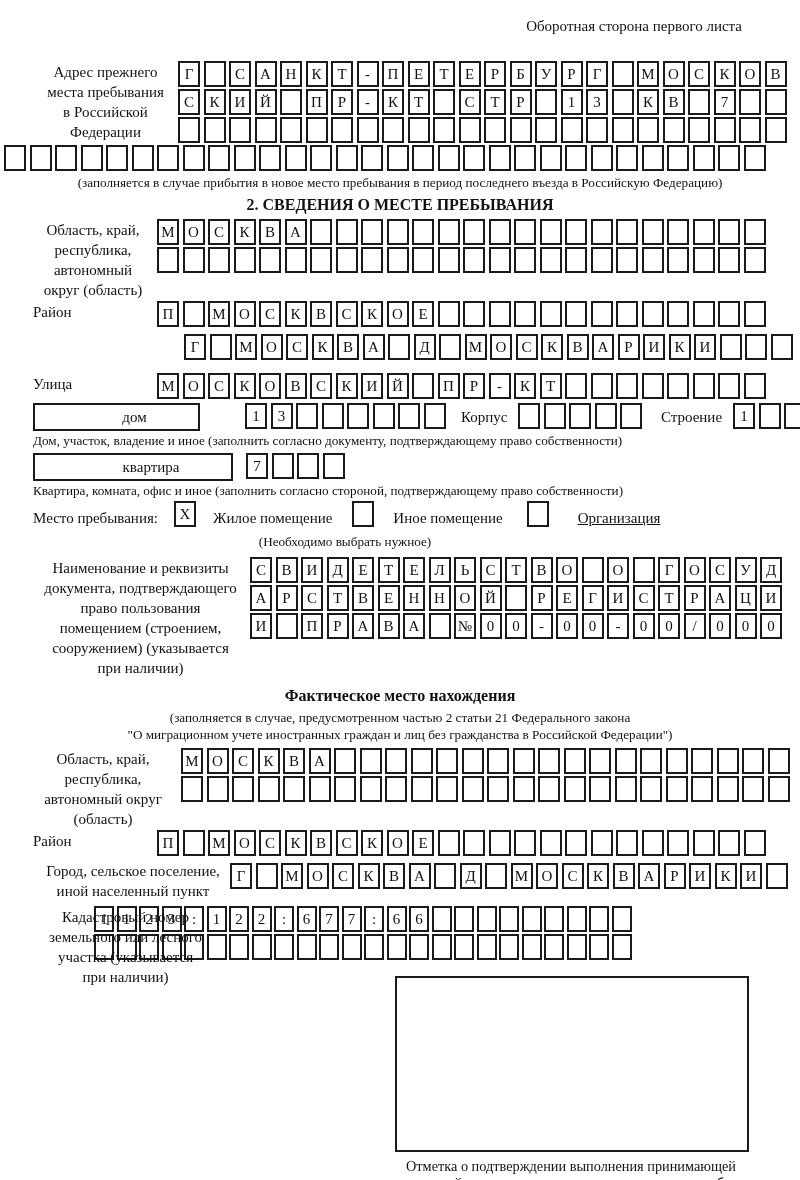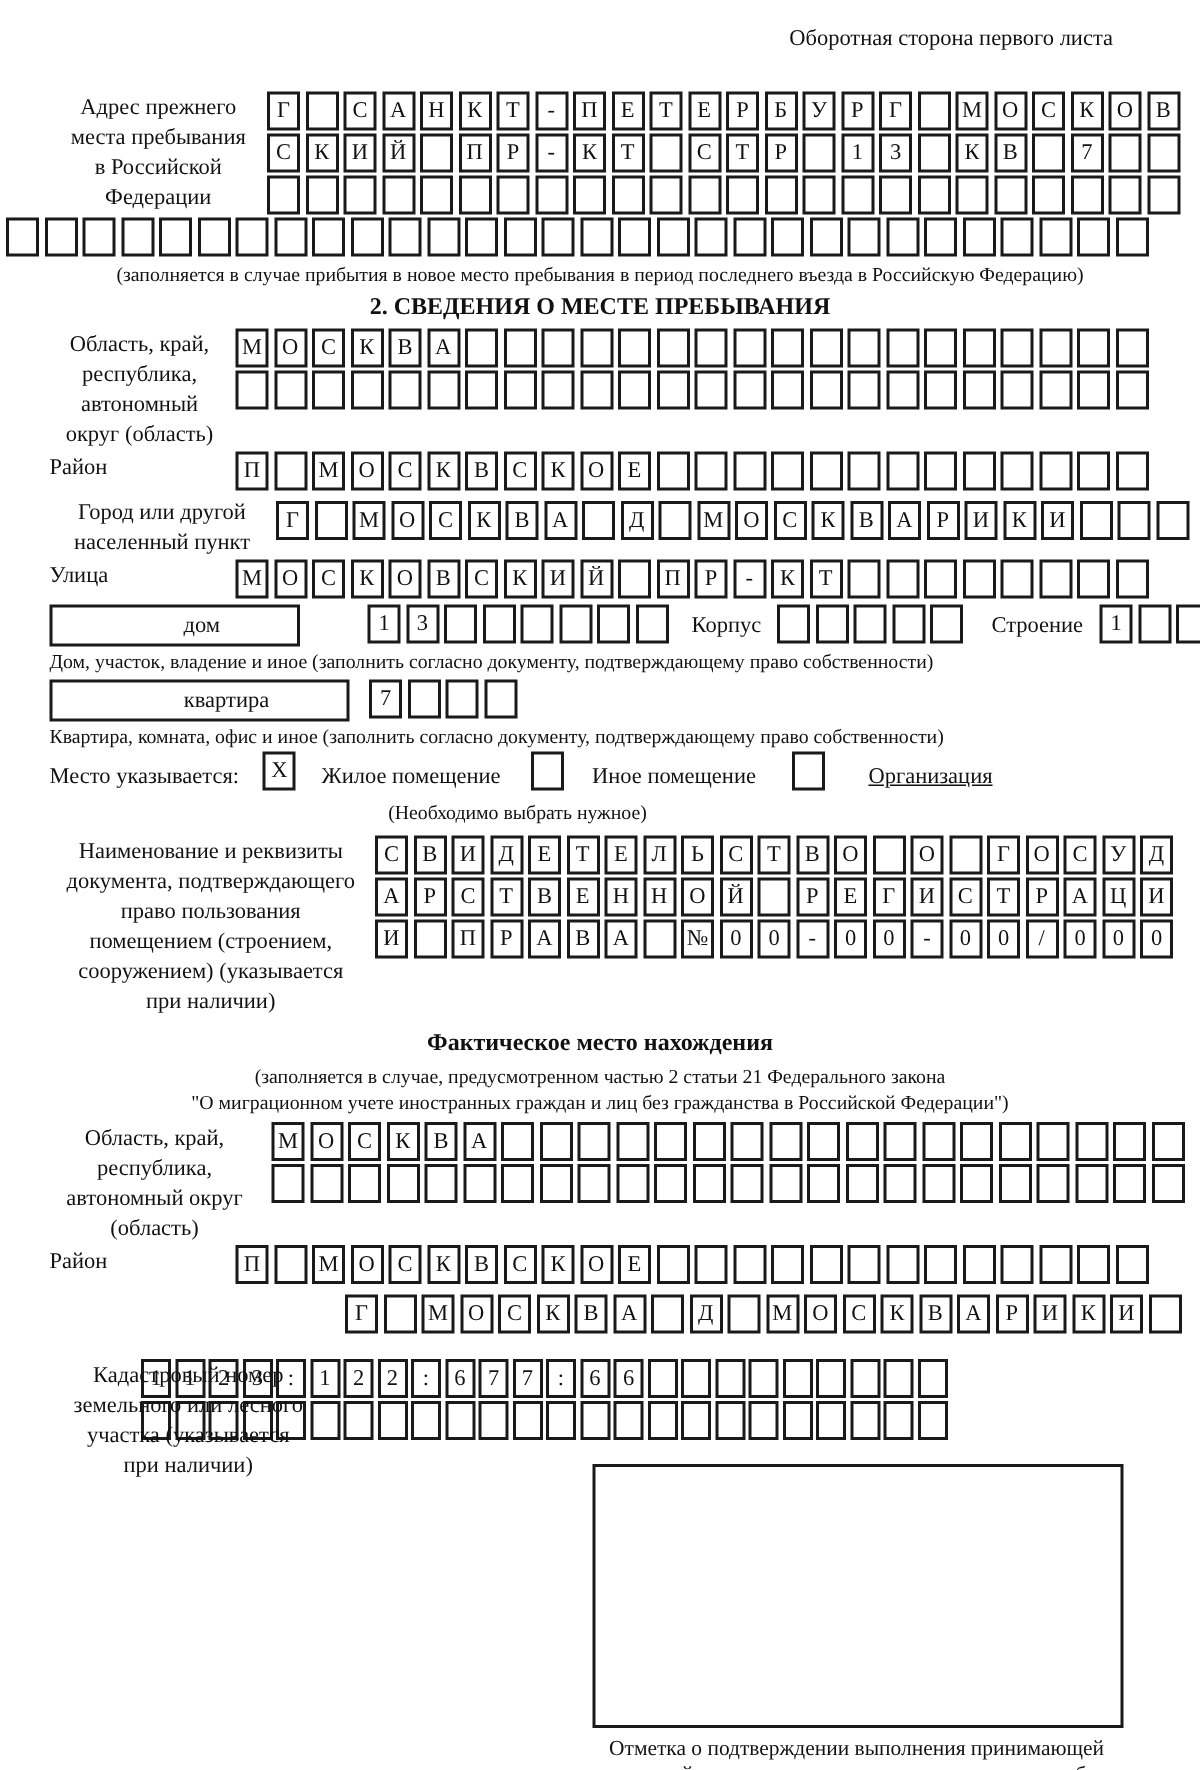--- a/index.html
+++ b/index.html
@@ -75,22 +75,20 @@
   <div class="cellrow ml157"><span class="cell">М</span><span class="cell">О</span><span class="cell">С</span><span class="cell">К</span><span class="cell">В</span><span class="cell">А</span><span class="cell"></span><span class="cell"></span><span class="cell"></span><span class="cell"></span><span class="cell"></span><span class="cell"></span><span class="cell"></span><span class="cell"></span><span class="cell"></span><span class="cell"></span><span class="cell"></span><span class="cell"></span><span class="cell"></span><span class="cell"></span><span class="cell"></span><span class="cell"></span><span class="cell"></span><span class="cell"></span></div>
   <div class="cellrow ml157"><span class="cell"></span><span class="cell"></span><span class="cell"></span><span class="cell"></span><span class="cell"></span><span class="cell"></span><span class="cell"></span><span class="cell"></span><span class="cell"></span><span class="cell"></span><span class="cell"></span><span class="cell"></span><span class="cell"></span><span class="cell"></span><span class="cell"></span><span class="cell"></span><span class="cell"></span><span class="cell"></span><span class="cell"></span><span class="cell"></span><span class="cell"></span><span class="cell"></span><span class="cell"></span><span class="cell"></span></div>
 </div>
 
 <div class="row">
   <div class="lbl abs-lbl">Район</div>
   <div class="cellrow ml157"><span class="cell">П</span><span class="cell"></span><span class="cell">М</span><span class="cell">О</span><span class="cell">С</span><span class="cell">К</span><span class="cell">В</span><span class="cell">С</span><span class="cell">К</span><span class="cell">О</span><span class="cell">Е</span><span class="cell"></span><span class="cell"></span><span class="cell"></span><span class="cell"></span><span class="cell"></span><span class="cell"></span><span class="cell"></span><span class="cell"></span><span class="cell"></span><span class="cell"></span><span class="cell"></span><span class="cell"></span><span class="cell"></span></div>
 </div>
 
 <div class="row" style="height:40px;">
-  <div class="lbl abs-lbl" style="width:150px;">Город или другой
-населенный пункт</div>
   <div class="cellrow ml184" style="padding-top:3px;"><span class="cell">Г</span><span class="cell"></span><span class="cell">М</span><span class="cell">О</span><span class="cell">С</span><span class="cell">К</span><span class="cell">В</span><span class="cell">А</span><span class="cell"></span><span class="cell">Д</span><span class="cell"></span><span class="cell">М</span><span class="cell">О</span><span class="cell">С</span><span class="cell">К</span><span class="cell">В</span><span class="cell">А</span><span class="cell">Р</span><span class="cell">И</span><span class="cell">К</span><span class="cell">И</span><span class="cell"></span><span class="cell"></span><span class="cell"></span></div>
 </div>
 
 <div class="row">
   <div class="lbl abs-lbl">Улица</div>
   <div class="cellrow ml157"><span class="cell">М</span><span class="cell">О</span><span class="cell">С</span><span class="cell">К</span><span class="cell">О</span><span class="cell">В</span><span class="cell">С</span><span class="cell">К</span><span class="cell">И</span><span class="cell">Й</span><span class="cell"></span><span class="cell">П</span><span class="cell">Р</span><span class="cell">-</span><span class="cell">К</span><span class="cell">Т</span><span class="cell"></span><span class="cell"></span><span class="cell"></span><span class="cell"></span><span class="cell"></span><span class="cell"></span><span class="cell"></span><span class="cell"></span></div>
 </div>
 
 <div class="hrow" style="margin-top:2px;">
   <span class="labelbox" style="width:167px;">дом</span>
@@ -99,24 +97,24 @@
   <span class="cellrow" style="display:inline-block; margin-left:7px;"><span class="cell"></span><span class="cell"></span><span class="cell"></span><span class="cell"></span><span class="cell"></span></span>
   <span class="inline-lbl" style="margin-left:11px;">Строение</span>
   <span class="cellrow" style="display:inline-block; margin-left:7px;"><span class="cell">1</span><span class="cell"></span><span class="cell"></span><span class="cell"></span></span>
 </div>
 <div class="note note-left">Дом, участок, владение и иное (заполнить согласно документу, подтверждающему право собственности)</div>
 
 <div class="hrow" style="margin-top:4px;">
   <span class="labelbox" style="width:200px;">квартира</span>
   <span class="cellrow" style="display:inline-block; margin-left:9px;"><span class="cell">7</span><span class="cell"></span><span class="cell"></span><span class="cell"></span></span>
 </div>
-<div class="note note-left">Квартира, комната, офис и иное (заполнить согласно документу, подтверждающему право собственности)</div>
+<div class="note note-left">Квартира, комната, офис и иное (заполнить согласно стороной, подтверждающему право собственности)</div>
 
 <div class="hrow" style="margin-top:5px;">
-  <span class="inline-lbl">Место указывается:</span>
+  <span class="inline-lbl">Место пребывания:</span>
   <span class="chk" style="margin-left:12px;">X</span>
   <span class="inline-lbl" style="margin-left:13px;">Жилое помещение</span>
   <span class="chk" style="margin-left:16px;"></span>
   <span class="inline-lbl" style="margin-left:15px;">Иное помещение</span>
   <span class="chk" style="margin-left:20px;"></span>
   <span class="inline-lbl" style="margin-left:25px;text-decoration:underline;">Организация</span>
 </div>
 <div class="note" style="margin-left:160px; width:370px; text-align:center;">(Необходимо выбрать нужное)</div>
 
 <div class="block" style="margin-top:7px; height:122px;">
@@ -143,20 +141,22 @@
   <div class="cellrow ml181"><span class="cell">М</span><span class="cell">О</span><span class="cell">С</span><span class="cell">К</span><span class="cell">В</span><span class="cell">А</span><span class="cell"></span><span class="cell"></span><span class="cell"></span><span class="cell"></span><span class="cell"></span><span class="cell"></span><span class="cell"></span><span class="cell"></span><span class="cell"></span><span class="cell"></span><span class="cell"></span><span class="cell"></span><span class="cell"></span><span class="cell"></span><span class="cell"></span><span class="cell"></span><span class="cell"></span><span class="cell"></span></div>
   <div class="cellrow ml181"><span class="cell"></span><span class="cell"></span><span class="cell"></span><span class="cell"></span><span class="cell"></span><span class="cell"></span><span class="cell"></span><span class="cell"></span><span class="cell"></span><span class="cell"></span><span class="cell"></span><span class="cell"></span><span class="cell"></span><span class="cell"></span><span class="cell"></span><span class="cell"></span><span class="cell"></span><span class="cell"></span><span class="cell"></span><span class="cell"></span><span class="cell"></span><span class="cell"></span><span class="cell"></span><span class="cell"></span></div>
 </div>
 
 <div class="row">
   <div class="lbl abs-lbl">Район</div>
   <div class="cellrow ml157"><span class="cell">П</span><span class="cell"></span><span class="cell">М</span><span class="cell">О</span><span class="cell">С</span><span class="cell">К</span><span class="cell">В</span><span class="cell">С</span><span class="cell">К</span><span class="cell">О</span><span class="cell">Е</span><span class="cell"></span><span class="cell"></span><span class="cell"></span><span class="cell"></span><span class="cell"></span><span class="cell"></span><span class="cell"></span><span class="cell"></span><span class="cell"></span><span class="cell"></span><span class="cell"></span><span class="cell"></span><span class="cell"></span></div>
 </div>
 
 <div class="row" style="height:40px;">
+  <div class="lbl abs-lbl" style="width:200px;">Город, сельское поселение,
+иной населенный пункт</div>
   <div class="cellrow ml230" style="padding-top:3px;"><span class="cell">Г</span><span class="cell"></span><span class="cell">М</span><span class="cell">О</span><span class="cell">С</span><span class="cell">К</span><span class="cell">В</span><span class="cell">А</span><span class="cell"></span><span class="cell">Д</span><span class="cell"></span><span class="cell">М</span><span class="cell">О</span><span class="cell">С</span><span class="cell">К</span><span class="cell">В</span><span class="cell">А</span><span class="cell">Р</span><span class="cell">И</span><span class="cell">К</span><span class="cell">И</span><span class="cell"></span></div>
 </div>
 
 <div class="block" style="margin-top:6px; height:62px;">
   <div class="lbl abs-lbl" style="width:185px;">Кадастровый номер
 земельного или лесного
 участка (указывается
 при наличии)</div>
   <div class="cellrow compact ml215"><span class="cell">1</span><span class="cell">1</span><span class="cell">2</span><span class="cell">3</span><span class="cell">:</span><span class="cell">1</span><span class="cell">2</span><span class="cell">2</span><span class="cell">:</span><span class="cell">6</span><span class="cell">7</span><span class="cell">7</span><span class="cell">:</span><span class="cell">6</span><span class="cell">6</span><span class="cell"></span><span class="cell"></span><span class="cell"></span><span class="cell"></span><span class="cell"></span><span class="cell"></span><span class="cell"></span><span class="cell"></span><span class="cell"></span></div>
   <div class="cellrow compact ml215"><span class="cell"></span><span class="cell"></span><span class="cell"></span><span class="cell"></span><span class="cell"></span><span class="cell"></span><span class="cell"></span><span class="cell"></span><span class="cell"></span><span class="cell"></span><span class="cell"></span><span class="cell"></span><span class="cell"></span><span class="cell"></span><span class="cell"></span><span class="cell"></span><span class="cell"></span><span class="cell"></span><span class="cell"></span><span class="cell"></span><span class="cell"></span><span class="cell"></span><span class="cell"></span><span class="cell"></span></div>

